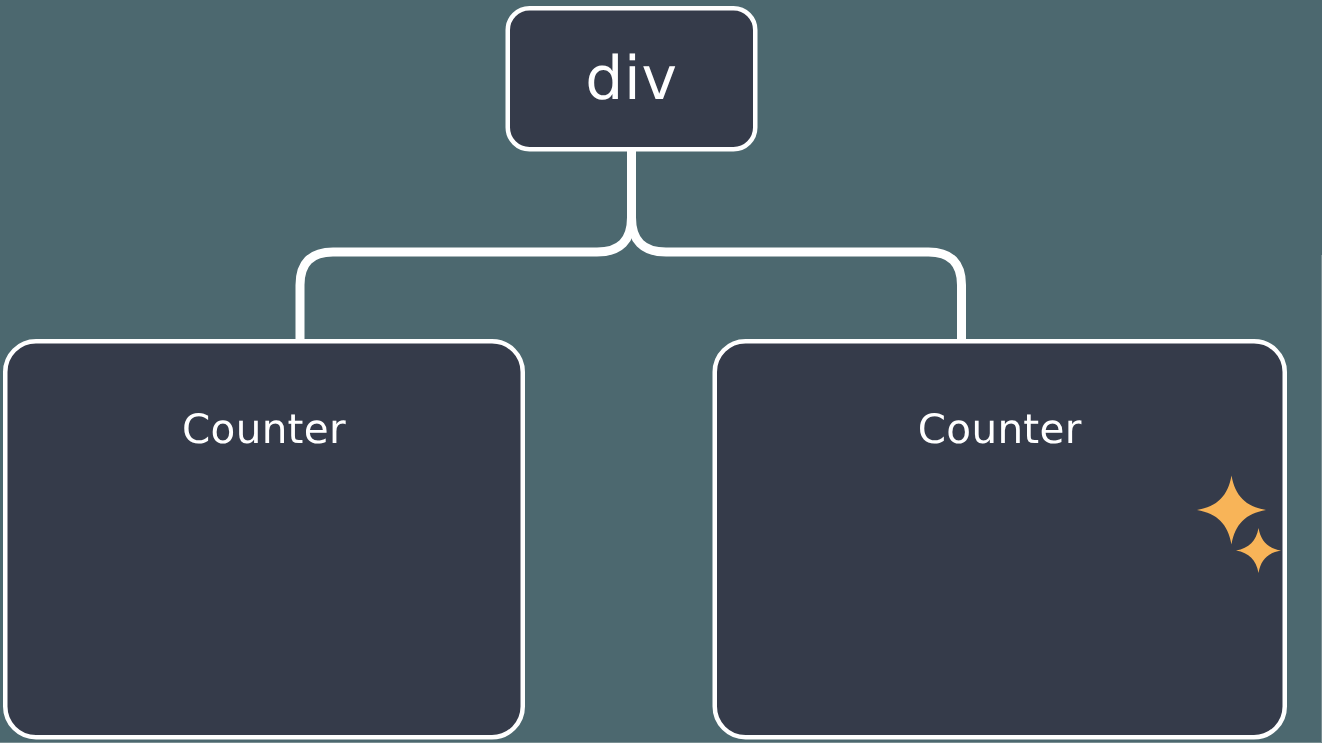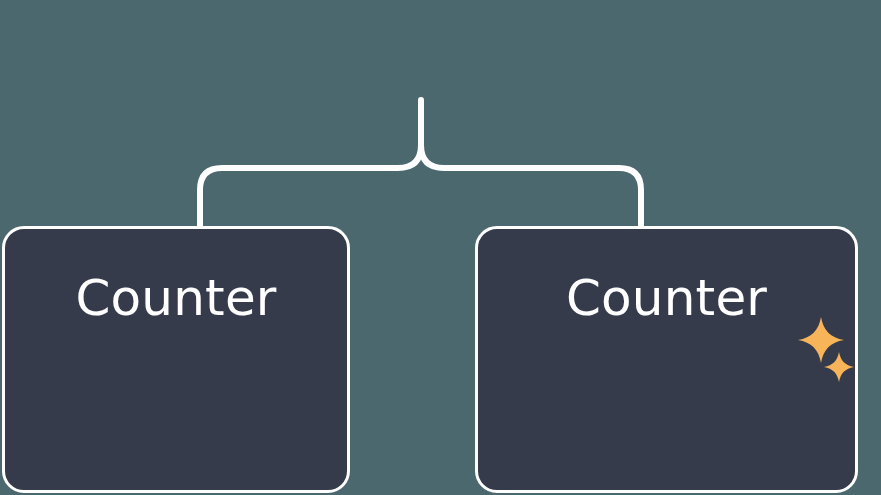--- a/index.html
+++ b/index.html
@@ -65,21 +65,21 @@
     width: 383px;
     height: 267px;
   }
   .node-title {
     position: absolute;
     left: 0;
     right: 0;
     top: 44px;
     text-align: center;
     color: #ffffff;
-    font-size: 50px;
+    font-size: 27px;
     font-weight: 400;
     line-height: 1;
     letter-spacing: 0.2px;
   }
 
   
   .sparkle {
     position: absolute;
     z-index: 4;
   }
@@ -99,20 +99,23 @@
                Q 200 168 200 190
                L 200 226"></path>
       <path d="M 421 145
                Q 421 168 444 168
                L 619 168
                Q 641 168 641 190
                L 641 226"></path>
     </g>
   </svg>
 
+  <div class="node" id="node-div">
+    <span class="node-tag-label">div</span>
+  </div>
 
   <div class="node" id="node-counter-left">
     <div class="node-title">Counter</div>
 
   </div>
 
   <div class="node" id="node-counter-right">
     <div class="node-title">Counter</div>
 
   </div>

